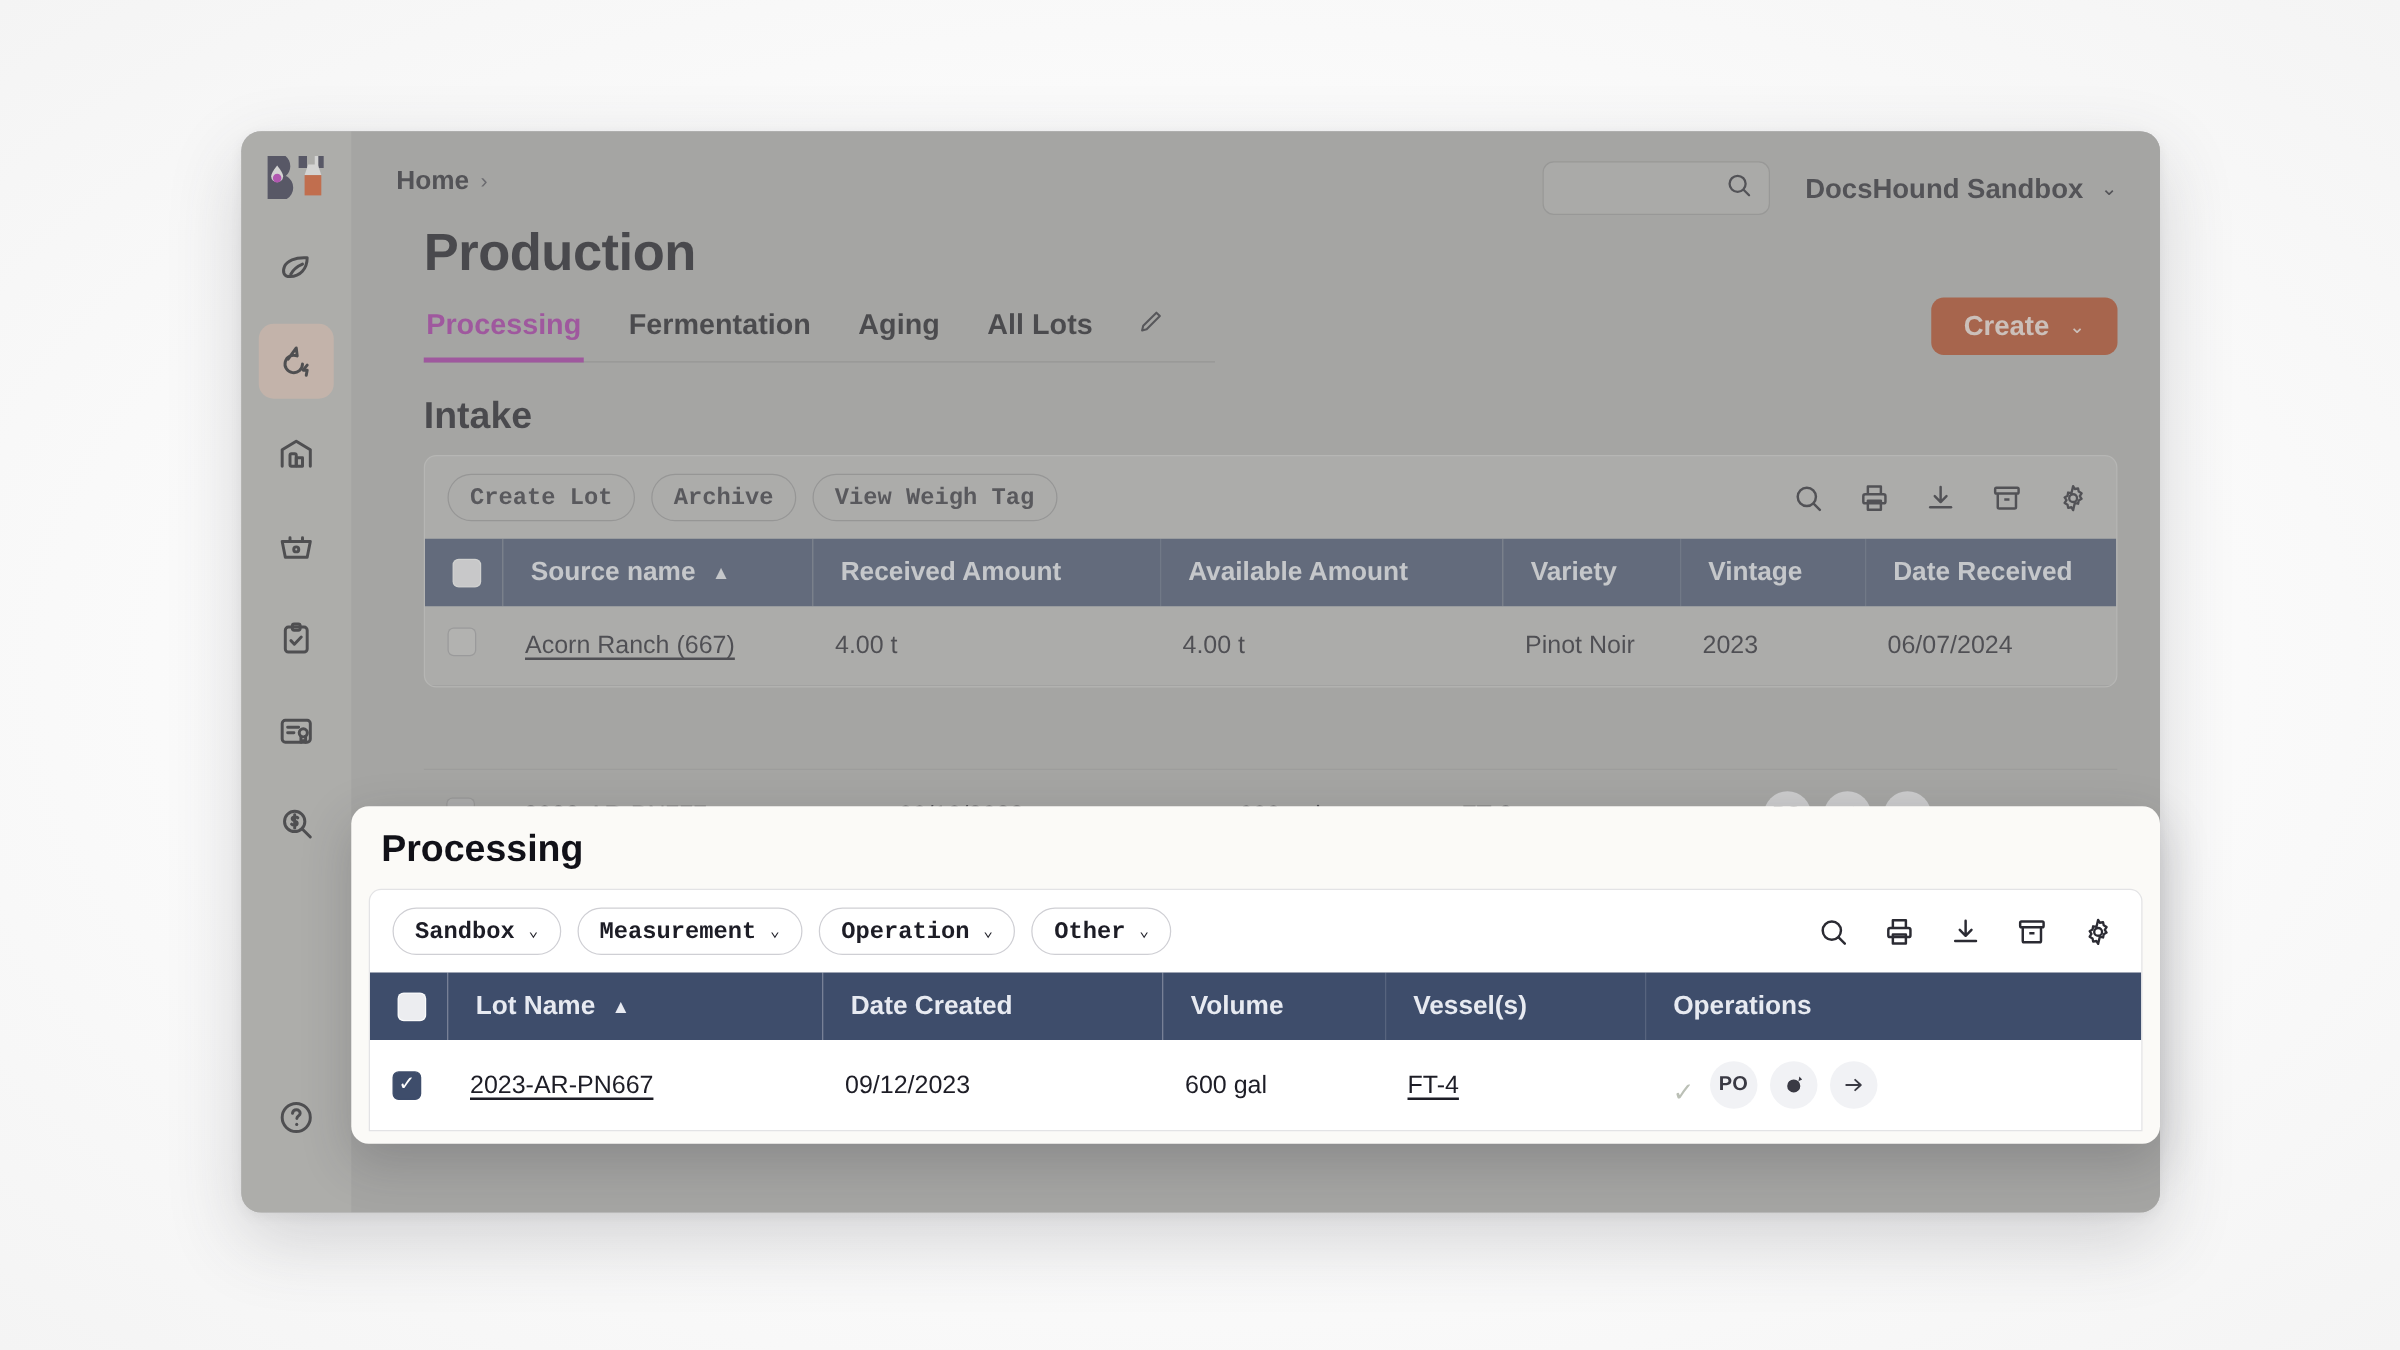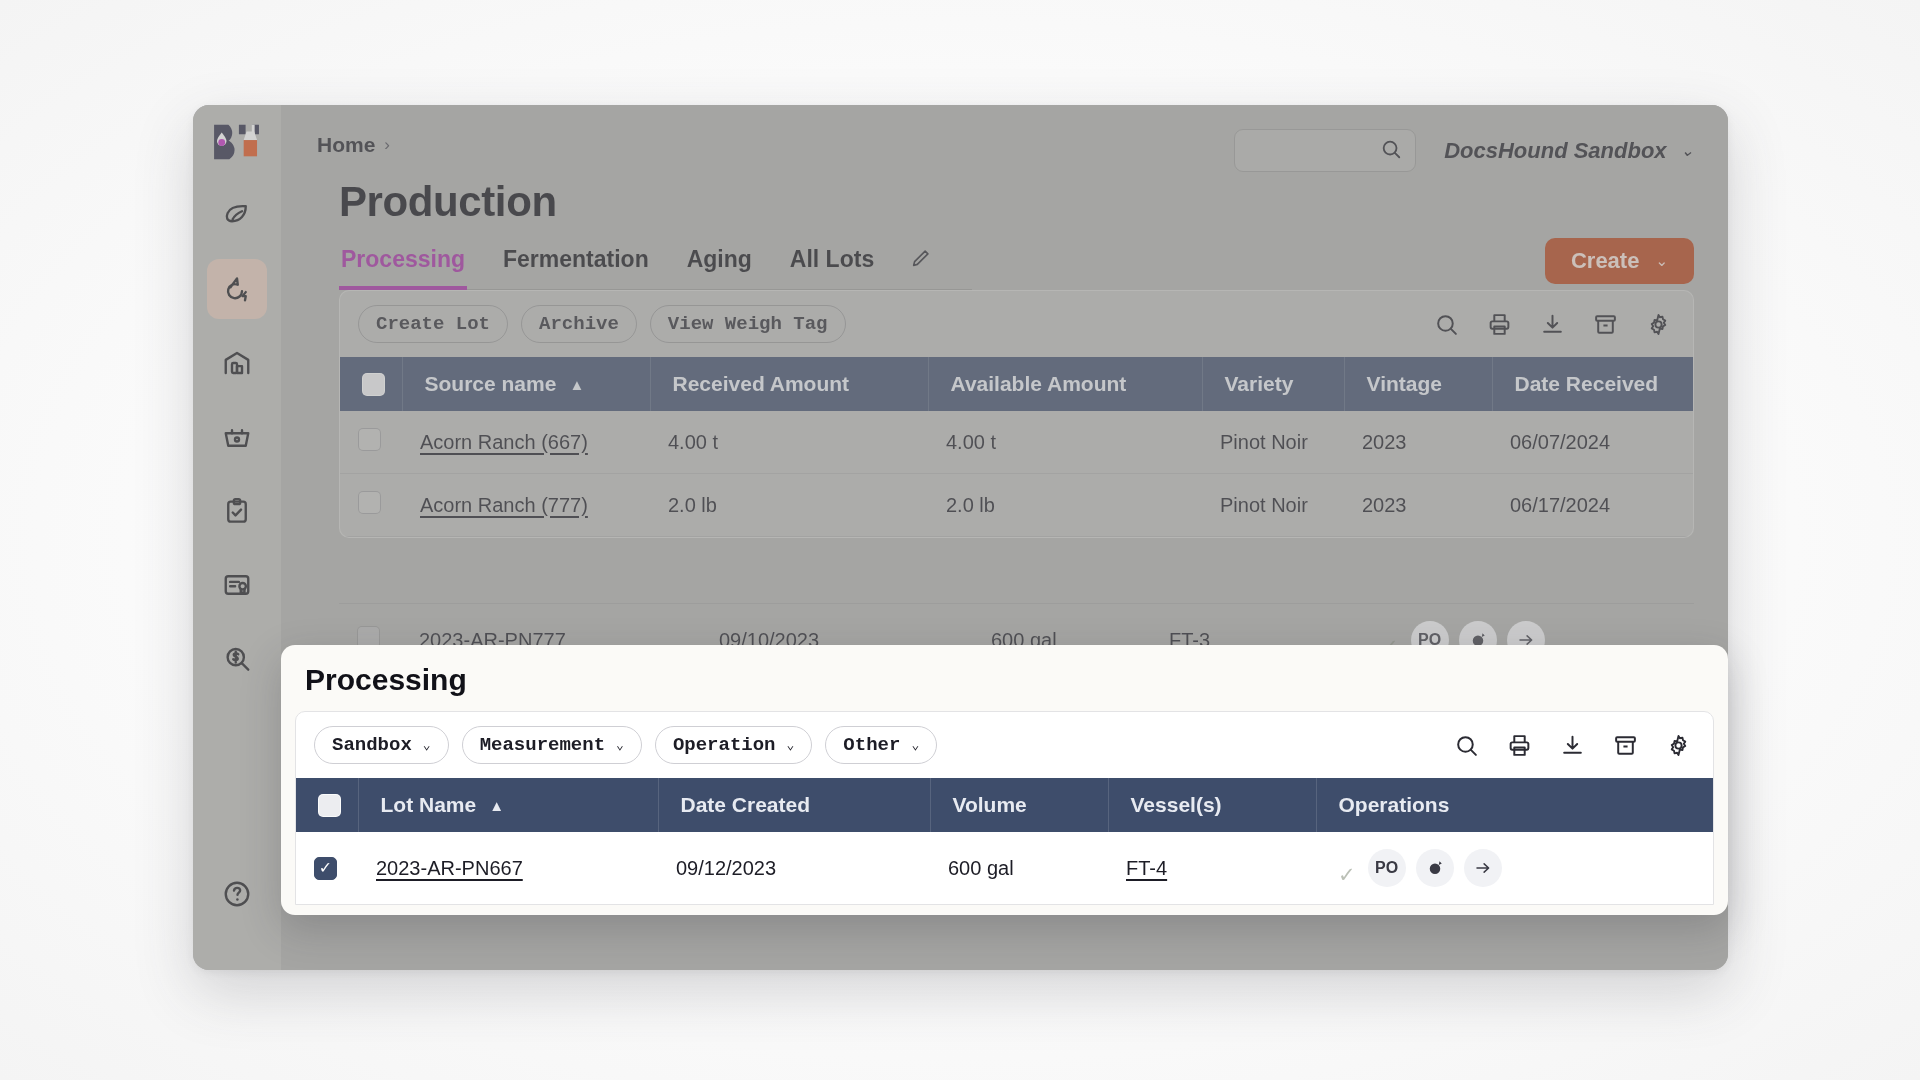--- a/index.html
+++ b/index.html
@@ -85,21 +85,21 @@
   .topright { display:flex; align-items:center; gap: 28px; padding-top: 4px;}
   .searchbox {
     width: 182px; height: 43px;
     border: 1px solid #9a9a99;
     border-radius: 9px;
     background: rgba(255,255,255,0.12);
     display:flex; align-items:center; justify-content:flex-end;
     padding-right: 13px;
   }
   .searchbox svg { width: 22px; height:22px; color:#23232c; }
-  .org { display:flex; align-items:center; gap: 14px; font-size: 22px; font-weight: 700; color:#23232c;font-style:italic; }
+  .org { display:flex; align-items:center; gap: 14px; font-size: 22px; font-weight: 700; color:#23232c; }
   .org .chev { font-size: 16px; font-weight: 400; }
 
   .page-title { font-size: 42px; font-weight: 700; color:#12121a; letter-spacing:-0.4px; margin: 6px 0 0 22px; }
 
   
   .tabsrow { display:flex; align-items:flex-end; justify-content:space-between; margin: 12px 0 0 22px; }
   .tabs { display:flex; align-items:center; gap: 34px; border-bottom: 1px solid rgba(90,90,95,.28); padding-right: 40px;}
   .tab {
     font-size: 23px; font-weight: 700; color:#16161d;
     padding: 4px 2px 13px; border-bottom: 4px solid transparent;
@@ -369,20 +369,21 @@
               </svg>
             </span>
           </div>
         </div>
         <button class="create-btn">
           <span>Create</span>
           <span class="chev">⌄</span>
         </button>
       </div>
 
+      <h2 class="section-h">Intake</h2>
 
       <div class="card">
         <div class="card-toolbar">
           <div class="pillrow">
             <button class="pill">Create Lot</button>
             <button class="pill">Archive</button>
             <button class="pill">View Weigh Tag</button>
           </div>
           <div class="toolicons">
             <span>
@@ -463,29 +464,20 @@
           </thead>
           <tbody>
             <tr>
               <td><span class="cb-row"></span></td>
               <td><span class="link">Acorn Ranch (667)</span></td>
               <td>4.00 t</td>
               <td>4.00 t</td>
               <td>Pinot Noir</td>
               <td>2023</td>
               <td>06/07/2024</td>
-            </tr>
-            <tr>
-              <td><span class="cb-row"></span></td>
-              <td><span class="link">Acorn Ranch (777)</span></td>
-              <td>2.0 lb</td>
-              <td>2.0 lb</td>
-              <td>Pinot Noir</td>
-              <td>2023</td>
-              <td>06/17/2024</td>
             </tr>
           </tbody>
         </table>
 
       </div>
 
       <div style="height:8px"></div>
       <div class="card" style="border:none;background:transparent;">
         <table>
           <tbody>

